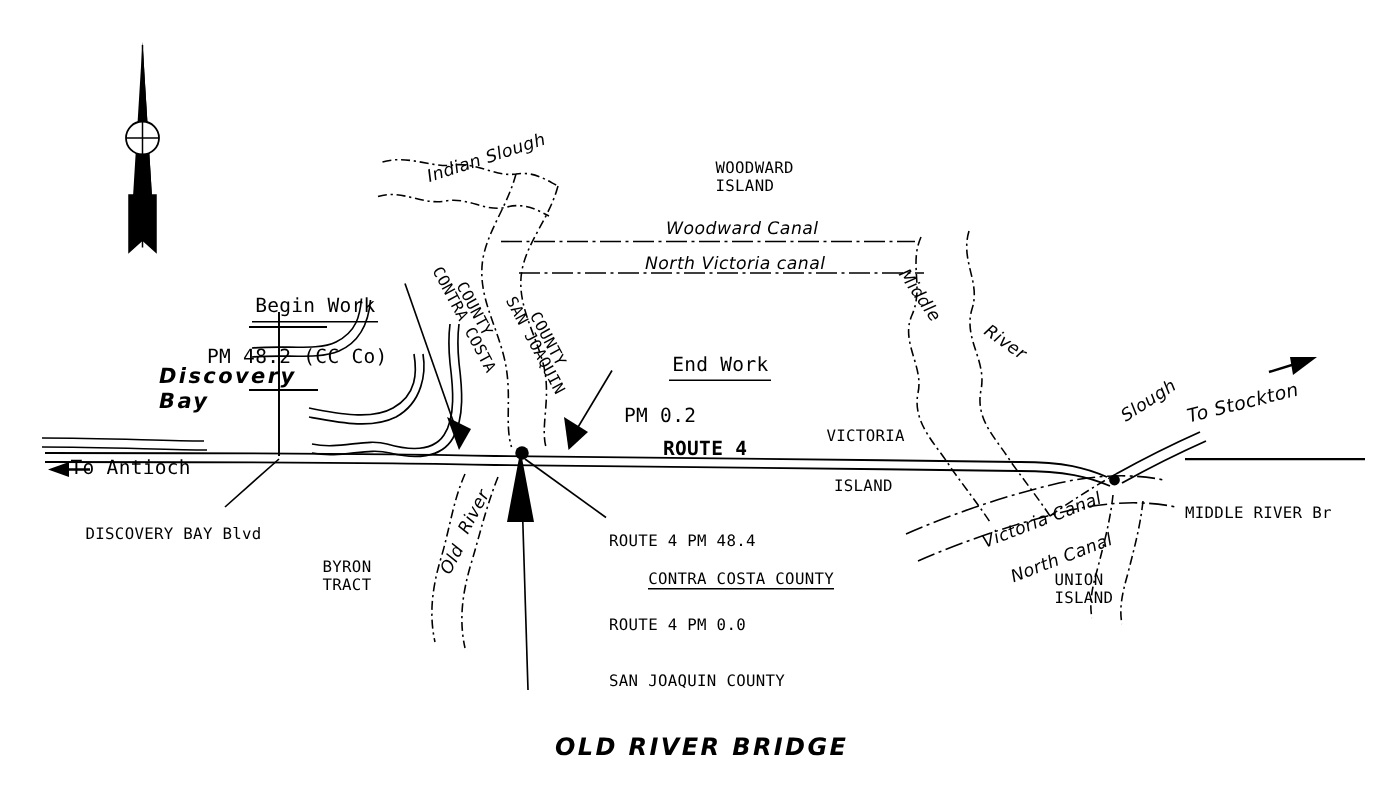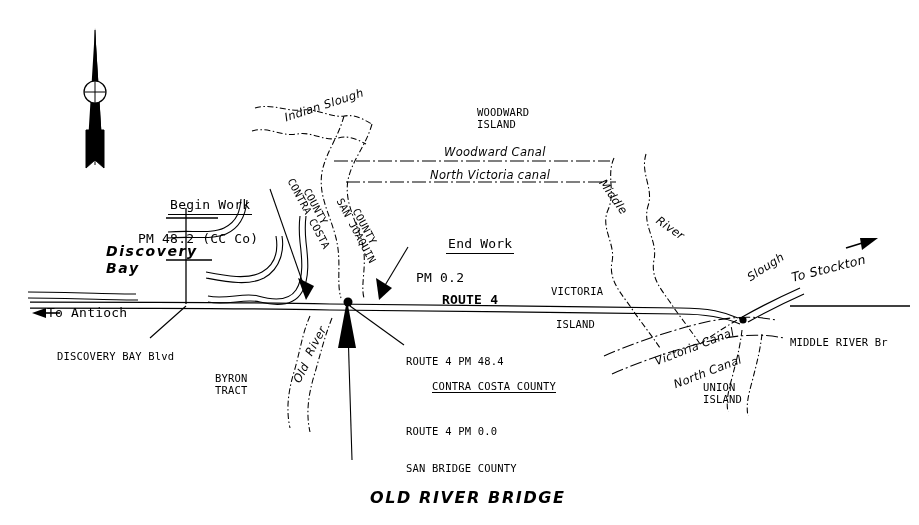--- a/index.html
+++ b/index.html
@@ -172,22 +172,22 @@
   </div>
 
   <div class="lbl eng eng-md" style="left:414px; top:221px;">
     <div style="border-bottom:1.4px solid #000; display:inline-block; padding:0 2px 1px 2px;text-align:right;">End Work</div>
     <div style="padding:1px 2px 0 2px;">PM 0.2</div>
   </div>
 
   <div class="lbl eng eng-sm" style="left:406px; top:330px;">
     <div>ROUTE 4 PM 48.4</div>
     <div style="border-bottom:1.3px solid #000; display:inline-block;">CONTRA COSTA COUNTY</div>
-    <div style="margin-top:20px;">ROUTE 4 PM 0.0</div>
-    <div>SAN BRIDGE COUNTY</div>
+    <div style="margin-top:6px;">ROUTE 4 PM 0.0</div>
+    <div>SAN JOAQUIN COUNTY</div>
   </div>
 
   <div class="lbl bold-title ctr" style="left:106px; top:243px; font-size:14px; white-space:pre;">Discovery
 Bay</div>
 
   <div class="lbl eng eng-sm" style="left:57px; top:331px;margin-top:19px;">DISCOVERY BAY Blvd</div>
 
   <div class="lbl eng eng-md" style="left:47px; top:305px;text-align:right;">To Antioch</div>
 
   <div class="lbl eng eng-sm ctr" style="left:215px; top:328px; white-space:pre;margin-top:44px;">BYRON

